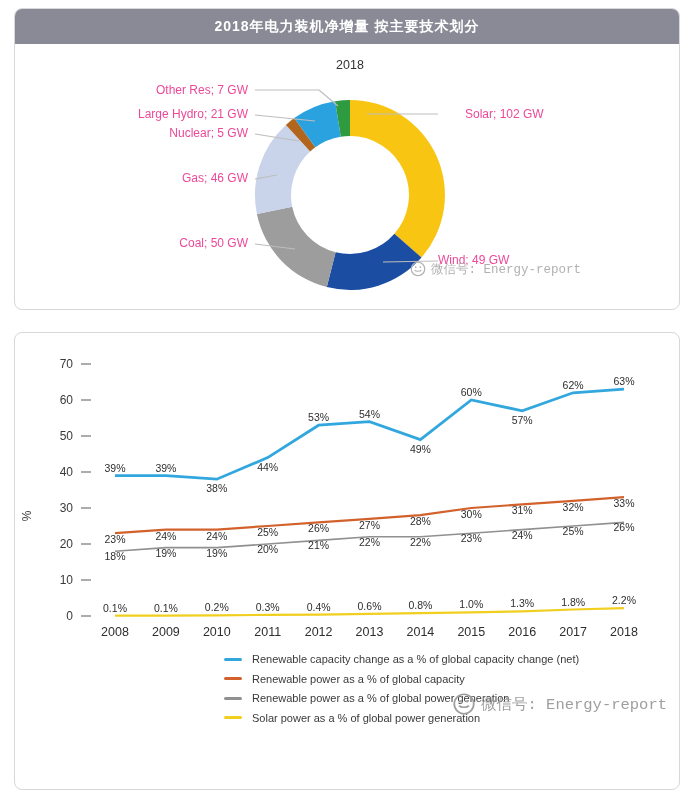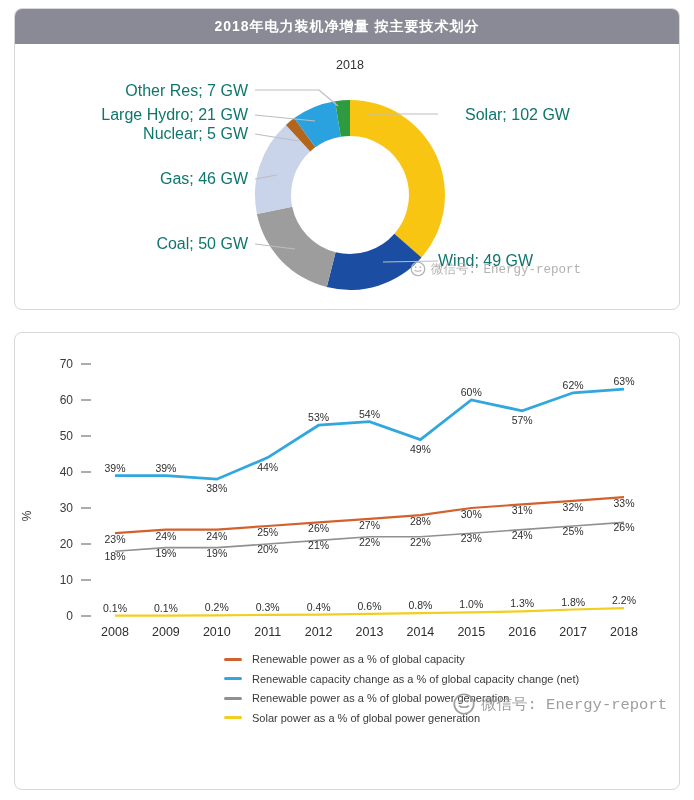--- a/index.html
+++ b/index.html
@@ -13,21 +13,21 @@
                 display:flex;align-items:center;justify-content:center;}
   .panel-header h1{margin:0;color:#fff;font-size:14px;font-weight:bold;letter-spacing:1px;}
   .panel-body{position:relative;width:664px;}
   #p1body{height:264px;}
   #p2body{height:420px;}
   .abs-svg{position:absolute;left:0;top:0;pointer-events:none;}
 
   
   .donut-year{position:absolute;left:300px;top:14px;width:70px;text-align:center;
               font-size:12.5px;color:#333;}
-  .dlab{position:absolute;font-size:16px;color:#0f766e;white-space:nowrap;line-height:13px;}
+  .dlab{position:absolute;font-size:12px;color:#ec4899;white-space:nowrap;line-height:13px;}
   .dlab.left{left:38px;width:195px;text-align:right;}
   #lab-otherres{top:40px;}  #lab-largehydro{top:64px;} #lab-nuclear{top:83px;}
   #lab-gas{top:128px;}      #lab-coal{top:193px;}
   #lab-solar{left:450px;top:64px;} #lab-wind{left:423px;top:210px;}
   .leader{stroke:#BDBDBD;stroke-width:1.2;fill:none;}
 
   
   .watermark{position:absolute;display:flex;align-items:center;gap:4px;color:#B1B1B1;font-family:Liberation Mono, monospace;}
   #wm1{left:394px;top:216px;font-size:12.5px;}
   #wm2{left:436px;top:358px;font-size:15.5px;color:#9E9E9E;}
@@ -177,26 +177,26 @@
           <text class="dl" x="354.5" y="276.8" text-anchor="middle">0.6%</text>
           <text class="dl" x="405.4" y="276.1" text-anchor="middle">0.8%</text>
           <text class="dl" x="456.3" y="275.4" text-anchor="middle">1.0%</text>
           <text class="dl" x="507.2" y="274.3" text-anchor="middle">1.3%</text>
           <text class="dl" x="558.1" y="272.5" text-anchor="middle">1.8%</text>
           <text class="dl" x="609.0" y="271.1" text-anchor="middle">2.2%</text>
         </svg>
 
       <div class="legend">
         <div class="legend-row">
+          <span class="swatch" style="background: rgb(49, 167, 222);"></span>
+          <span class="legend-label">Renewable capacity change as a % of global capacity change (net)</span>
+        </div>
+        <div class="legend-row">
           <span class="swatch" style="background: rgb(210, 97, 44);"></span>
           <span class="legend-label">Renewable power as a % of global capacity</span>
-        </div>
-        <div class="legend-row">
-          <span class="swatch" style="background: rgb(49, 167, 222);"></span>
-          <span class="legend-label">Renewable capacity change as a % of global capacity change (net)</span>
         </div>
         <div class="legend-row">
           <span class="swatch" style="background: rgb(144, 144, 144);"></span>
           <span class="legend-label">Renewable power as a % of global power generation</span>
         </div>
         <div class="legend-row">
           <span class="swatch" style="background: rgb(241, 207, 30);"></span>
           <span class="legend-label">Solar power as a % of global power generation</span>
         </div>
       </div>

